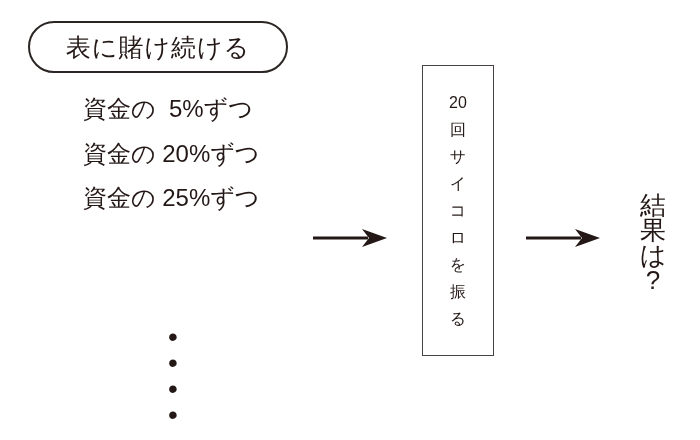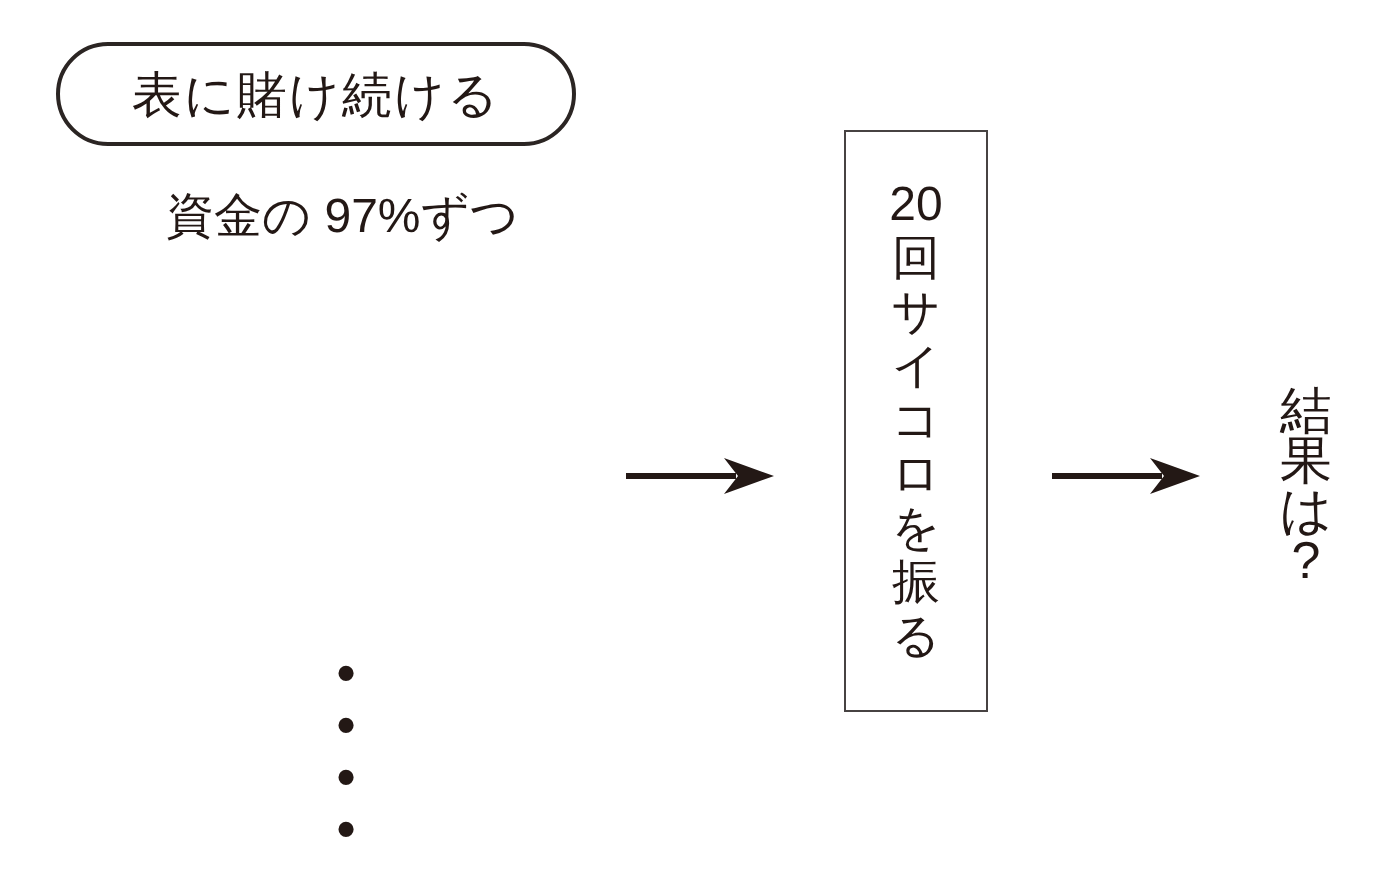--- a/index.html
+++ b/index.html
@@ -43,21 +43,21 @@
   .arrow1{left:312px;top:226px;}
   .arrow2{left:525px;top:226px;}
   
   .dice-box{
     position:absolute;left:422px;top:65px;width:72px;height:291px;
     box-sizing:border-box;border:1px solid var(--box-border);background:#ffffff;
     display:flex;align-items:center;justify-content:center;
   }
   .dice-box-text{
     display:flex;flex-direction:column;align-items:center;
-    font-size:24px;line-height:27px;
+    font-size:16px;line-height:27px;
   }
   .vseg{text-align:center;white-space:nowrap;}
   
   .result{
     position:absolute;left:638px;top:193px;width:30px;
     display:flex;flex-direction:column;align-items:center;
     font-size:26px;line-height:25px;
   }
   .rseg{text-align:center;}
   
@@ -69,21 +69,21 @@
 </style>
 </head>
 <body>
 
 <div class="canvas">
 
   <div class="pill">
     <span class="pill-label">表に賭け続ける</span>
   </div>
 
-  <div class="bet-list"><div class="bet-item">資金の 97%ずつ</div></div>
+  <div class="bet-list"><div class="bet-item">資金の  5%ずつ</div><div class="bet-item">資金の 20%ずつ</div><div class="bet-item">資金の 25%ずつ</div></div>
 
   <div class="dots">
       <div class="dot">•</div>
       <div class="dot">•</div>
       <div class="dot">•</div>
       <div class="dot">•</div>
     </div>
 
   <svg class="arrow arrow1" viewBox="0 0 76 24" xmlns="http://www.w3.org/2000/svg">
     <line x1="1" y1="12" x2="56" y2="12" stroke="currentColor" stroke-width="3"></line>

